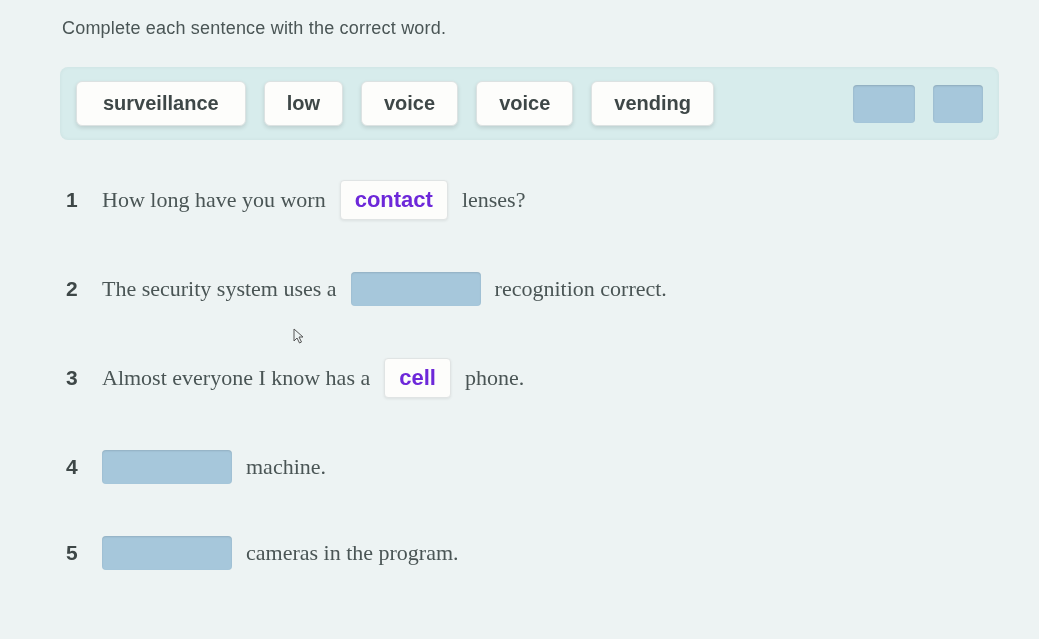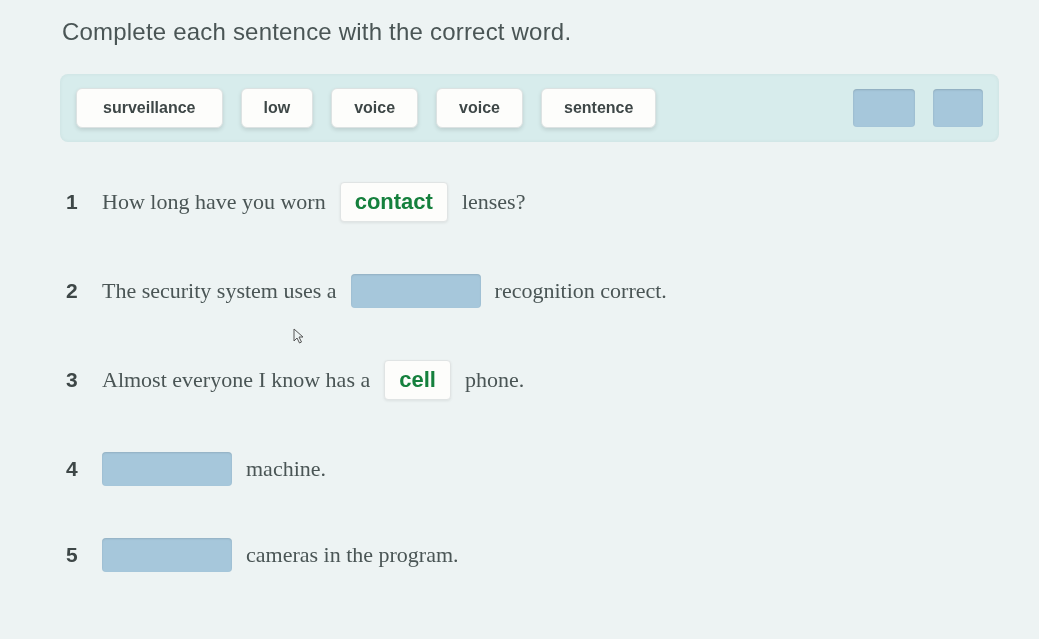--- a/index.html
+++ b/index.html
@@ -9,42 +9,42 @@
     width: 1039px;
     height: 639px;
     overflow: hidden;
     color: #4a5555;
     position: relative;
   }
   .page {
     padding: 18px 40px 0 60px;
   }
   .instruction {
-    font-size: 24px;
+    font-size: 18px;
     color: #4a5555;
     margin-bottom: 28px;
     margin-left: 2px;
     letter-spacing: 0.2px;
   }
   .word-bank {
     background: #d7ecec;
     border-radius: 8px;
     padding: 14px 16px;
     display: flex;
     align-items: center;
     gap: 18px;
     margin-bottom: 40px;
     box-shadow: inset 0 0 4px rgba(0,0,0,0.05);
   }
   .word-tile {
     background: #fdfdfb;
     border: 1px solid #dce2e2;
     border-radius: 6px;
     padding: 10px 22px;
-    font-size: 16px;
+    font-size: 20px;
     font-weight: 600;
     color: #3e4747;
     box-shadow: 0 2px 4px rgba(0,0,0,0.12);
     cursor: grab;
     white-space: nowrap;
   }
   .word-tile.wide { padding: 10px 26px; }
   .empty-slot {
     background: #a6c7db;
     border-radius: 4px;
@@ -69,21 +69,21 @@
     width: 22px;
     font-size: 21px;
   }
   .qtext { white-space: nowrap; font-family: Liberation Serif, serif; }
   .filled {
     background: #fdfdfb;
     border: 1px solid #e0e4e4;
     border-radius: 4px;
     padding: 6px 14px;
     font-weight: 700;
-    color: #15803d;
+    color: #6d28d9;
     box-shadow: 0 1px 3px rgba(0,0,0,0.08);
   }
   .blank {
     background: #a6c7db;
     border-radius: 4px;
     width: 130px;
     height: 34px;
     box-shadow: inset 0 1px 2px rgba(0,0,0,0.12);
     display: inline-block;
   }
@@ -101,21 +101,21 @@
 
 <div class="page">
 
   <div class="instruction">Complete each sentence with the correct word.</div>
 
   <div class="word-bank">
     <div class="word-tile wide">surveillance</div>
     <div class="word-tile">low</div>
     <div class="word-tile">voice</div>
     <div class="word-tile">voice</div>
-    <div class="word-tile">sentence</div>
+    <div class="word-tile">vending</div>
     <div style="flex:1"></div>
     <div class="empty-slot small"></div>
     <div class="empty-slot smaller"></div>
   </div>
 
   <div class="questions">
 
     <div class="qrow">
       <span class="qnum">1</span>
       <span class="qtext">How long have you worn</span>

